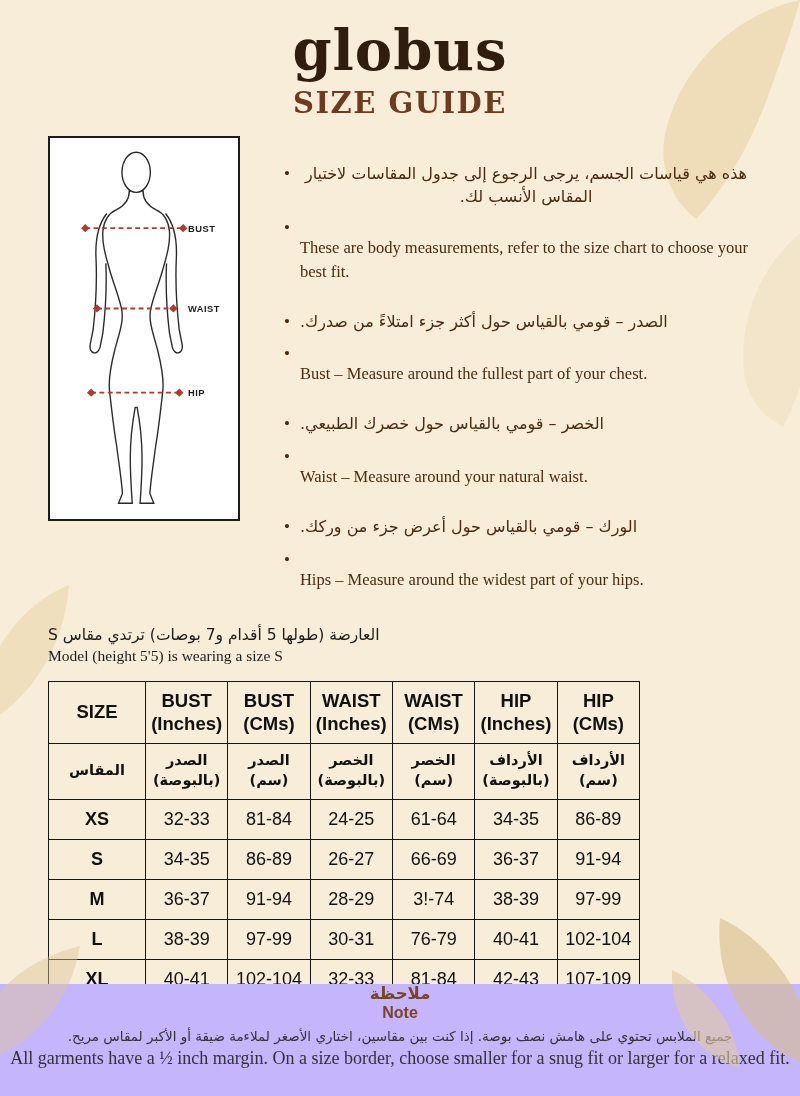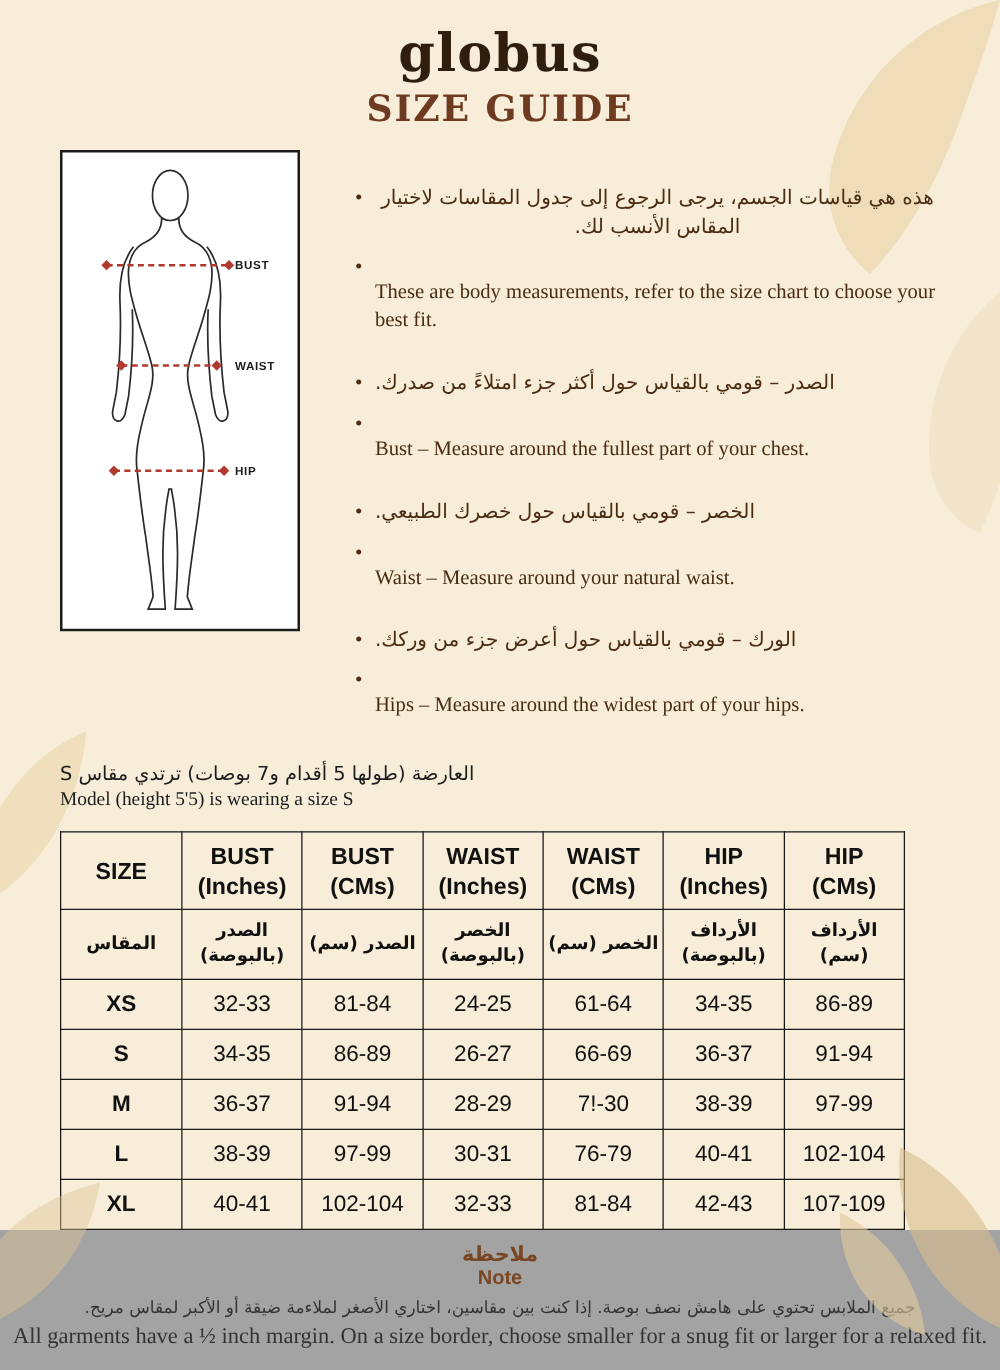--- a/index.html
+++ b/index.html
@@ -12,21 +12,21 @@
   .leaf { position:absolute; pointer-events:none; }
   .leaf-tr { top:0; right:0; z-index:0; }
   .leaf-rm { top:235px; right:-38px; z-index:0; opacity:.55; transform:rotate(-14deg); }
   .leaf-lm { top:585px; left:-26px; z-index:0; opacity:.85; }
   .leaf-br { bottom:28px; right:-14px; z-index:2; opacity:.6; }
   .leaf-bl { bottom:30px; left:-30px; z-index:2; opacity:.45; }
 
   .content { position:relative; z-index:1; }
 
   header { text-align:center; padding-top:20px; }
-  .logo { font-family:"DejaVu Serif", serif; font-weight:700; font-size:42px; letter-spacing:1px; color:#2f1d0e; line-height:1.1; }
+  .logo { font-family:"DejaVu Serif", serif; font-weight:700; font-size:56px; letter-spacing:1px; color:#2f1d0e; line-height:1.1; }
   .guide-title { font-family:"DejaVu Serif", serif; font-weight:700; font-size:29px; letter-spacing:1.5px; color:#6e3a20; margin-top:4px;text-align:center; }
 
   .measure { display:flex; gap:44px; margin:16px 48px 0 48px; }
   .figure-box { width:192px; height:385px; background:#ffffff; border:2px solid #1c1c1c; flex:none; }
   .figure-box svg { width:100%; height:100%; display:block; }
   .body-line { fill:#ffffff; stroke:#2a2a2a; stroke-width:1.4; }
   .arm-line { fill:none; stroke:#2a2a2a; stroke-width:1.4; }
   .m-line { stroke:#b03a2e; stroke-width:2; stroke-dasharray:5 3.5; }
   .m-dot { fill:#b03a2e; }
   .m-label { font-family:"Liberation Sans", sans-serif; font-size:9.5px; font-weight:bold; fill:#1c1c1c; letter-spacing:.5px; }
@@ -36,31 +36,31 @@
   .instructions li.new-group { margin-top:26px; }
   .dot { font-size:17px; line-height:1.45; color:#4a2c12; flex:none; }
   .txt { font-size:16.5px; line-height:1.45; color:#4a2c12; }
   .txt.ar { font-family:"DejaVu Sans", sans-serif; direction:rtl; text-align:center; font-size:16px; }
   .txt.en { font-family:"Liberation Serif", serif;margin-top:20px; }
 
   .model-note { margin:26px 48px 0 48px; color:#1c1c1c; }
   .model-note .ar { font-family:"DejaVu Sans", sans-serif; direction:rtl; text-align:left; font-size:15.5px; margin-bottom:3px; }
   .model-note .en { font-family:"Liberation Serif", serif; font-size:15.5px; }
 
-  table.size-table { margin:16px 48px 0 48px; width:676px; border-collapse:collapse; table-layout:fixed; }
+  table.size-table { margin:16px 48px 0 48px; width:592px; border-collapse:collapse; table-layout:fixed; }
   .size-table th, .size-table td { border:1.5px solid #161616; text-align:center; vertical-align:middle; color:#111; }
   .size-table col.c-size { width:97px; }
   .hdr-en th { font-family:"Liberation Sans", sans-serif; font-size:18.5px; font-weight:bold; height:62px; padding:4px 2px; }
   .hdr-en .h1, .hdr-en .h2 { display:block; line-height:1.25; }
   .hdr-ar th { font-family:"DejaVu Sans", sans-serif; font-size:14.5px; font-weight:bold; height:56px; padding:4px 2px; }
   .hdr-ar .h1, .hdr-ar .h2 { display:block; line-height:1.35; direction:rtl; }
   .size-table tbody td { font-family:"Liberation Sans", sans-serif; font-size:18px; height:40px; padding:2px; }
   .size-table tbody td.size { font-weight:bold; }
 
-  .note-band { position:absolute; left:0; right:0; bottom:0; height:112px; background:#a3a3a3; text-align:center; padding-top:10px; z-index:1; }
+  .note-band { position:absolute; left:0; right:0; bottom:0; height:112px; background:#c4b5fd; text-align:center; z-index:1; }
   .note-title-ar { font-family:"DejaVu Sans", sans-serif; font-size:16.5px; font-weight:bold; color:#7a4522; }
   .note-title-en { font-family:"Liberation Sans", sans-serif; font-size:16px; font-weight:bold; color:#7a4522; margin-top:1px; }
   .note-body-ar { font-family:"DejaVu Sans", sans-serif; direction:rtl; font-size:13.5px; color:#333; margin-top:6px;text-align:center; }
   .note-body-en { font-family:"Liberation Serif", serif; font-size:18px; color:#333; margin-top:4px; }
 </style>
 </head>
 <body>
 
 <div class="page">
 
@@ -243,21 +243,21 @@
           <td>26-27</td>
           <td>66-69</td>
           <td>36-37</td>
           <td>91-94</td>
         </tr>
         <tr>
           <td class="size">M</td>
           <td>36-37</td>
           <td>91-94</td>
           <td>28-29</td>
-          <td>7!-30</td>
+          <td>3!-74</td>
           <td>38-39</td>
           <td>97-99</td>
         </tr>
         <tr>
           <td class="size">L</td>
           <td>38-39</td>
           <td>97-99</td>
           <td>30-31</td>
           <td>76-79</td>
           <td>40-41</td>

